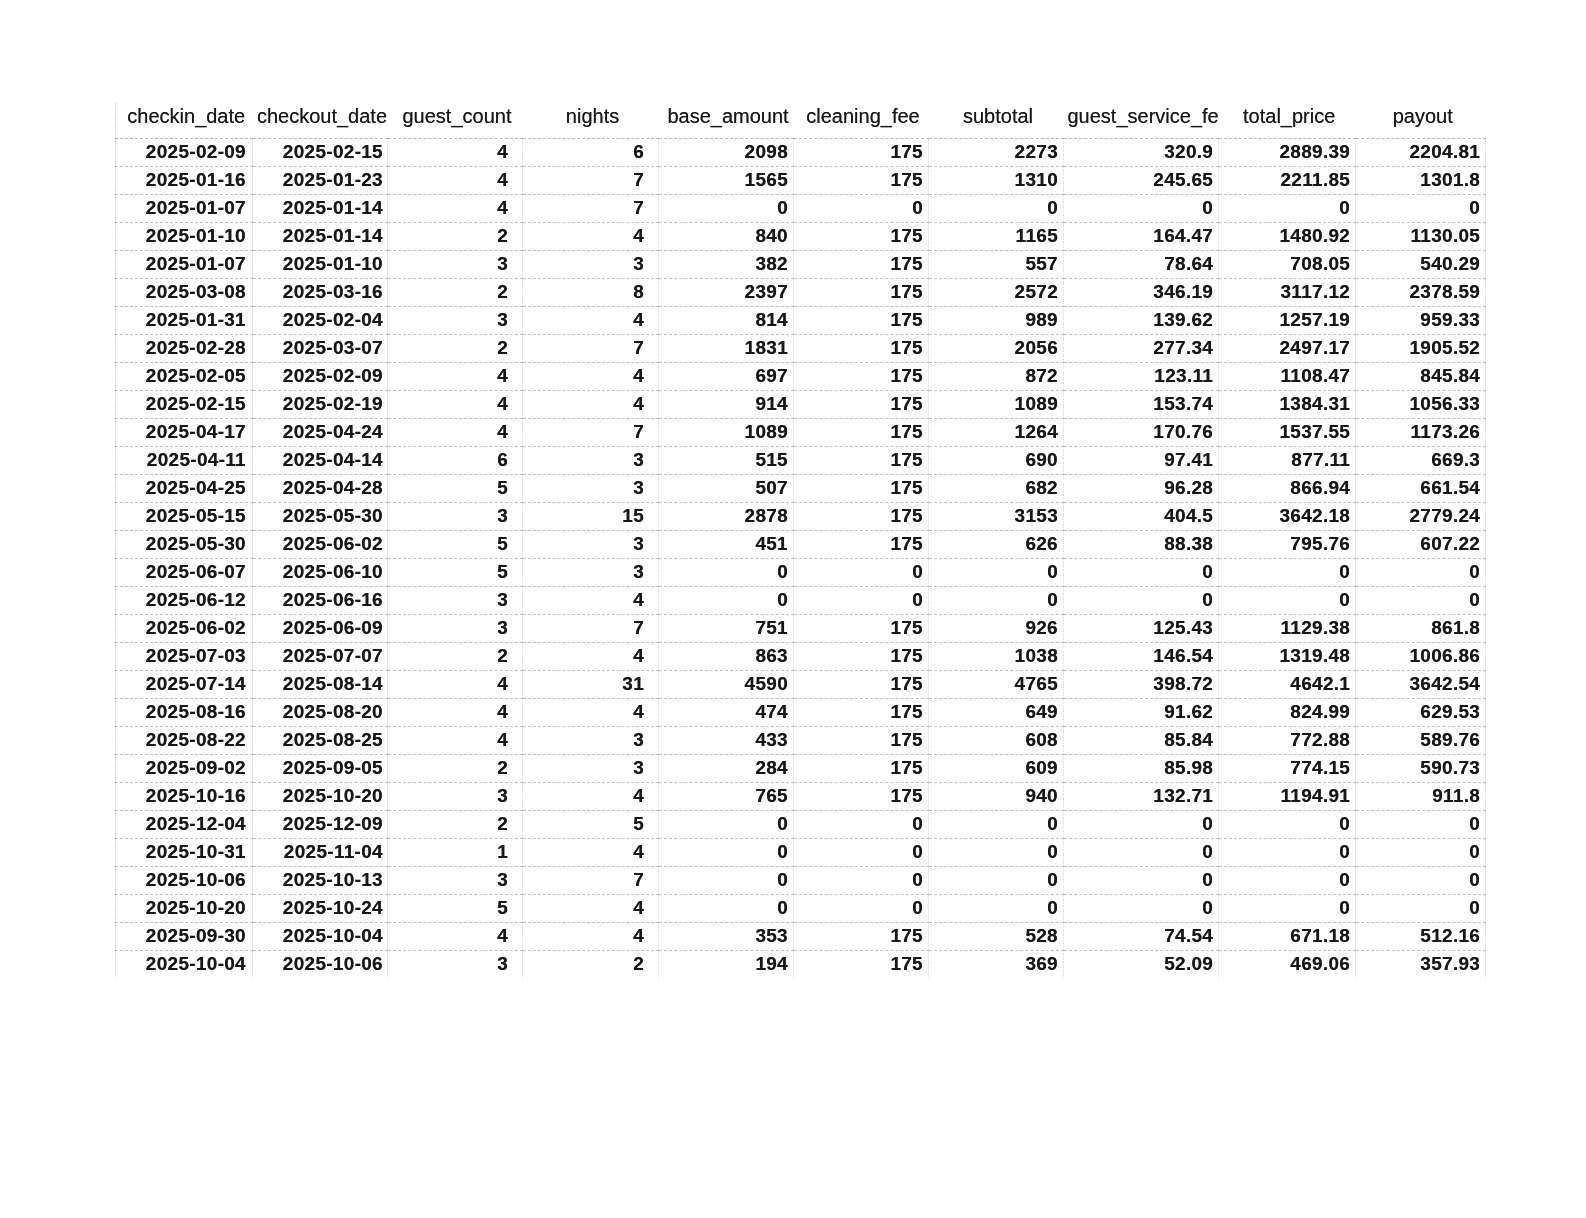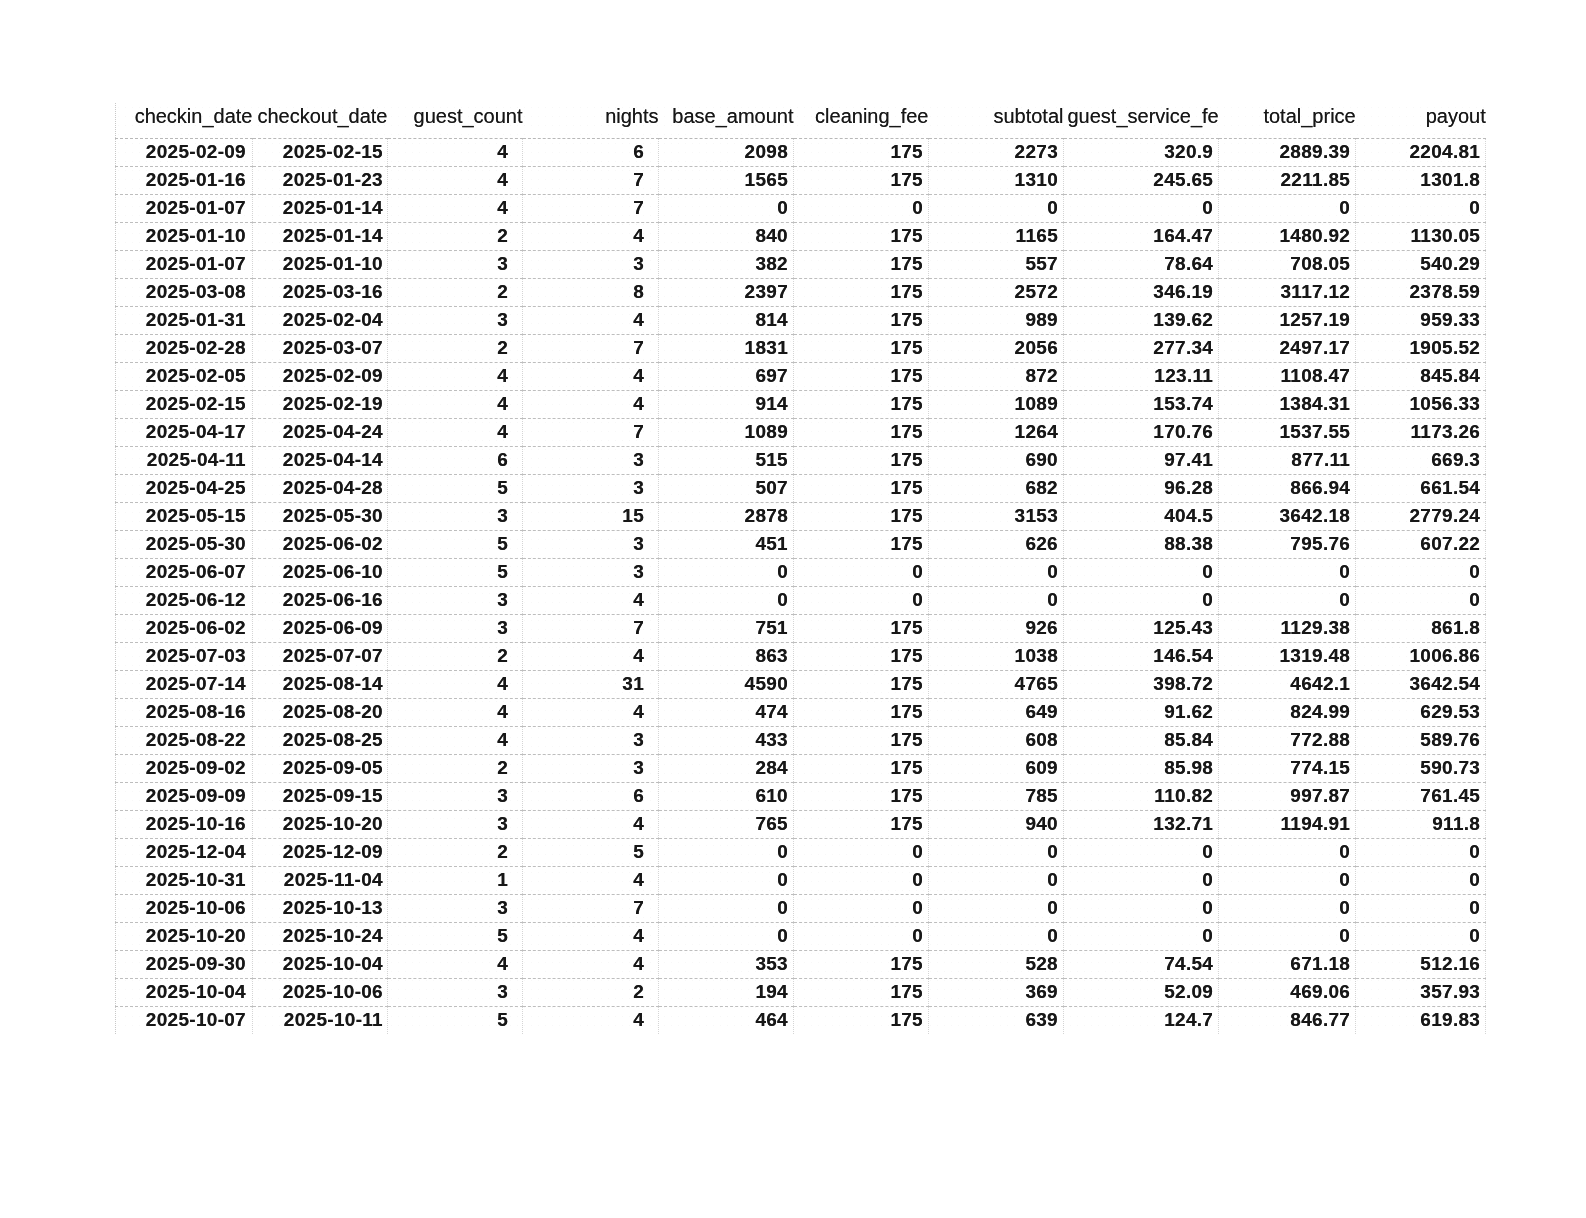--- a/index.html
+++ b/index.html
@@ -20,21 +20,21 @@
     background-size: 7px 9px;
   }
   table {
     border-collapse: collapse;
     table-layout: fixed;
     border-left: 1px dotted rgba(145,145,145,.5);
   }
   th {
     font-size: 20px;
     font-weight: normal;
-    text-align: right;
+    text-align: center;
     vertical-align: top;
     height: 35px;
     padding: 2px 0 0 4px;
     white-space: nowrap;
     overflow: hidden;
     box-sizing: border-box;
     border-bottom: 1px dashed rgba(125,125,125,.55);
     text-shadow: 0 0 .5px rgba(25,25,25,.75);
   }
   td {
@@ -356,32 +356,20 @@
           <td class="c2">2</td>
           <td class="c3">3</td>
           <td class="c4">284</td>
           <td class="c5">175</td>
           <td class="c6">609</td>
           <td class="c7">85.98</td>
           <td class="c8">774.15</td>
           <td class="c9">590.73</td>
         </tr>
         <tr>
-          <td class="c0">2025-09-09</td>
-          <td class="c1">2025-09-15</td>
-          <td class="c2">3</td>
-          <td class="c3">6</td>
-          <td class="c4">610</td>
-          <td class="c5">175</td>
-          <td class="c6">785</td>
-          <td class="c7">110.82</td>
-          <td class="c8">997.87</td>
-          <td class="c9">761.45</td>
-        </tr>
-        <tr>
           <td class="c0">2025-10-16</td>
           <td class="c1">2025-10-20</td>
           <td class="c2">3</td>
           <td class="c3">4</td>
           <td class="c4">765</td>
           <td class="c5">175</td>
           <td class="c6">940</td>
           <td class="c7">132.71</td>
           <td class="c8">1194.91</td>
           <td class="c9">911.8</td>
@@ -450,28 +438,16 @@
           <td class="c0">2025-10-04</td>
           <td class="c1">2025-10-06</td>
           <td class="c2">3</td>
           <td class="c3">2</td>
           <td class="c4">194</td>
           <td class="c5">175</td>
           <td class="c6">369</td>
           <td class="c7">52.09</td>
           <td class="c8">469.06</td>
           <td class="c9">357.93</td>
-        </tr>
-        <tr>
-          <td class="c0">2025-10-07</td>
-          <td class="c1">2025-10-11</td>
-          <td class="c2">5</td>
-          <td class="c3">4</td>
-          <td class="c4">464</td>
-          <td class="c5">175</td>
-          <td class="c6">639</td>
-          <td class="c7">124.7</td>
-          <td class="c8">846.77</td>
-          <td class="c9">619.83</td>
         </tr>
       </tbody>
   </table>
 </div>
 
 </body></html>

